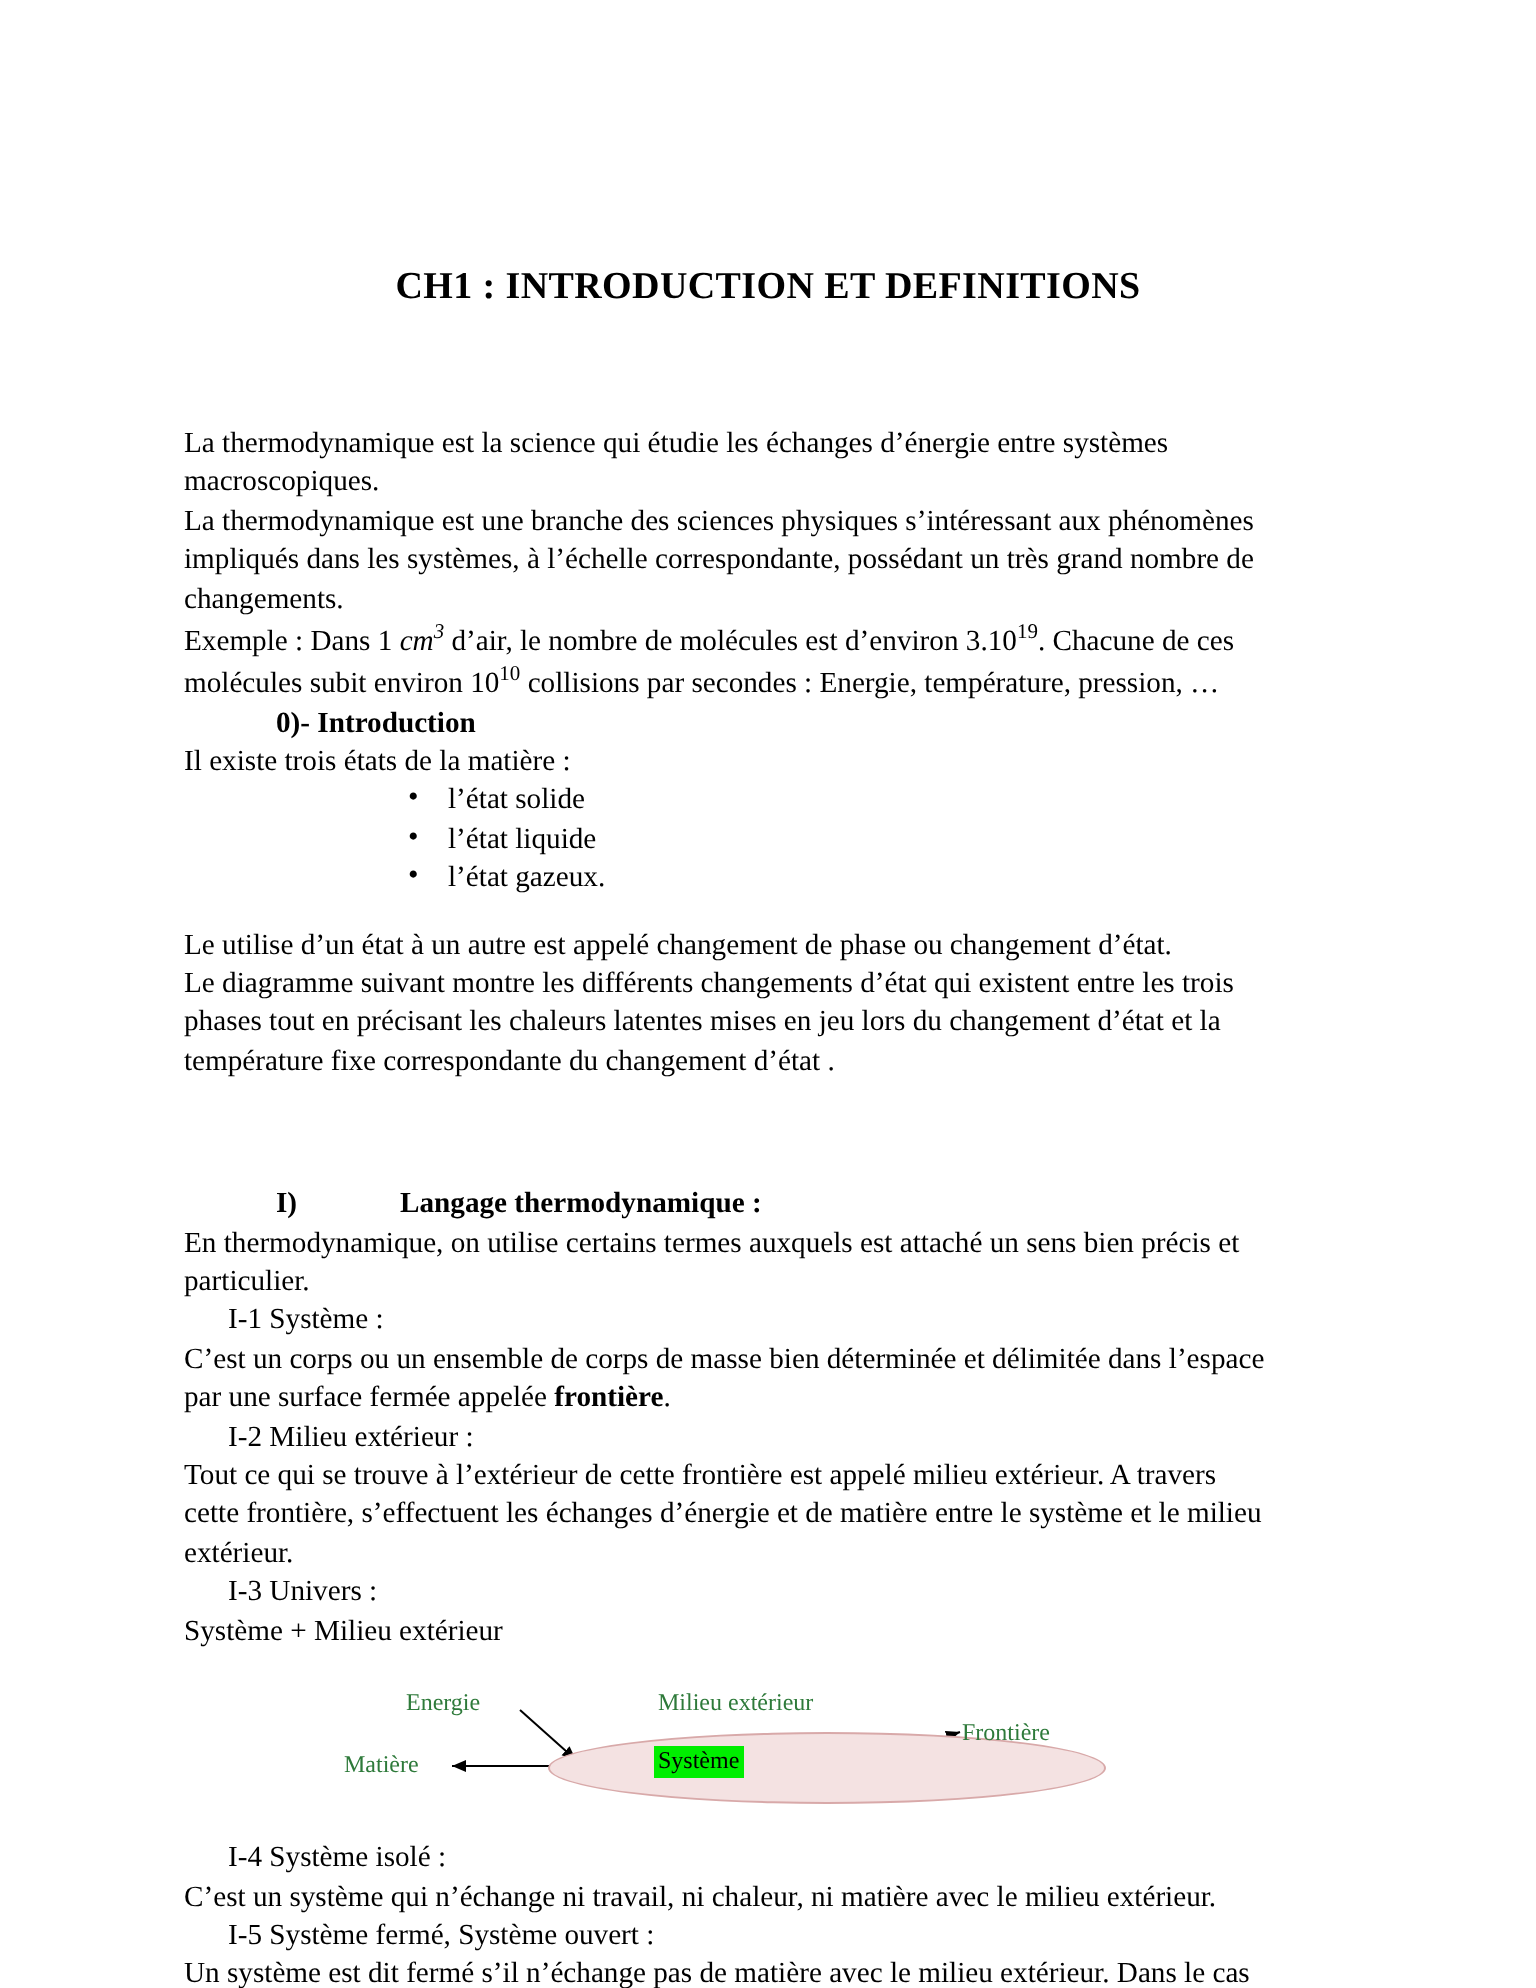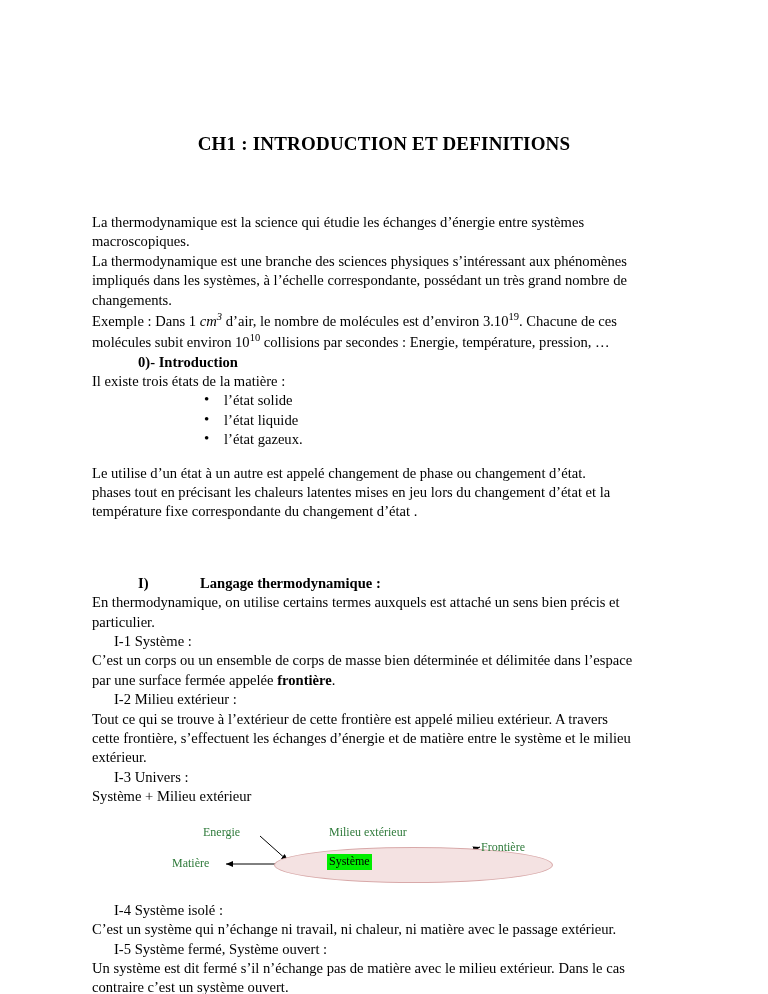--- a/index.html
+++ b/index.html
@@ -148,20 +148,21 @@
 
     <ul class="states">
       <li>l’état solide</li>
       <li>l’état liquide</li>
       <li>l’état gazeux.</li>
     </ul>
 
     <div class="gap-sm"></div>
 
     <p>Le utilise d’un état à un autre est appelé changement de phase ou changement d’état.</p>
+    <p>Le diagramme suivant montre les différents changements d’état qui existent entre les trois</p>
     <p>phases tout en précisant les chaleurs latentes mises en jeu lors du changement d’état et la</p>
     <p>température fixe correspondante du changement d’état .</p>
 
     <div class="gap-xl"></div>
 
     <p class="heading-roman"><span class="num">I)</span><span>Langage thermodynamique :</span></p>
     <p>En thermodynamique, on utilise certains termes auxquels est attaché un sens bien précis et</p>
     <p>particulier.</p>
 
     <p class="heading-ind">I-1 Système :</p>
@@ -189,20 +190,20 @@
       </svg>
       <div class="ellipse"></div>
       <span class="lbl lbl-energie">Energie</span>
       <span class="lbl lbl-milieu">Milieu extérieur</span>
       <span class="lbl lbl-matiere">Matière</span>
       <span class="lbl lbl-frontiere">Frontière</span>
       <span class="lbl lbl-systeme">Système</span>
     </div>
 
     <p class="heading-ind">I-4 Système isolé :</p>
-    <p> C’est un système qui n’échange ni travail, ni chaleur, ni matière avec le passage extérieur.</p>
+    <p> C’est un système qui n’échange ni travail, ni chaleur, ni matière avec le milieu extérieur.</p>
 
     <p class="heading-ind">I-5 Système fermé, Système ouvert :</p>
     <p>Un système est dit fermé s’il n’échange pas de matière avec le milieu extérieur. Dans le cas</p>
     <p>contraire c’est un système ouvert.</p>
 
   </div>
 </div>
 
 </body></html>

